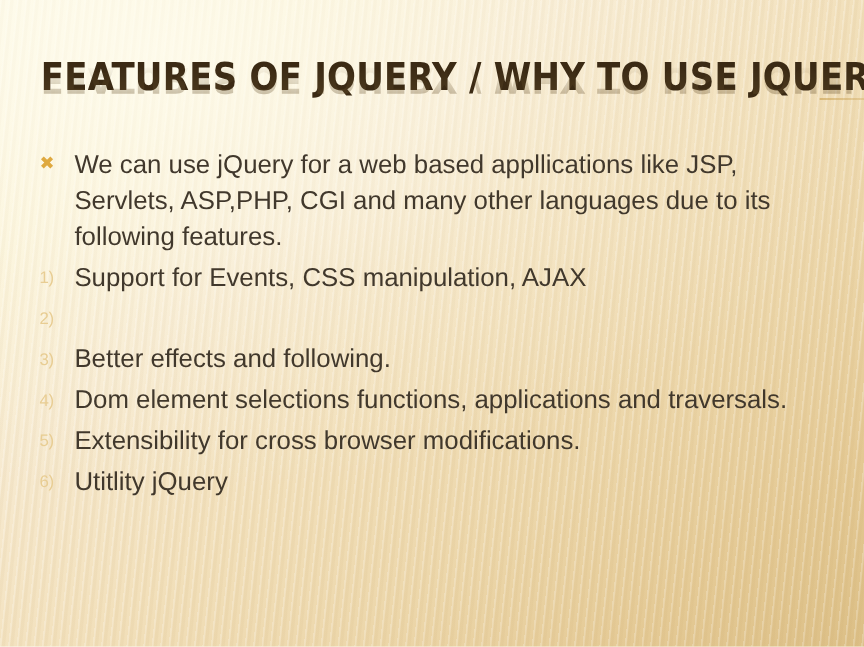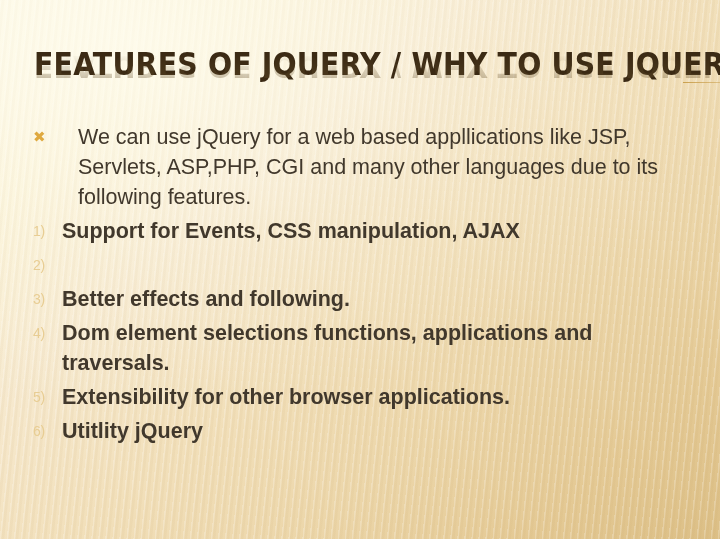--- a/index.html
+++ b/index.html
@@ -144,25 +144,23 @@
   }
   .li-text {
     flex: 1 1 auto;
     font-size: 21.5px;
     line-height: 30px;
     color: #41382c;
     padding-right: 14px;
   }
   .li-lead .li-text {
     max-width: 622px;
-    margin-left: 16px;
   }
   .li-num .li-text {
     max-width: 620px;
-    font-weight: bold;
   }
 </style>
 </head>
 <body>
 
 <div class="slide">
   <div class="content">
 
     <div class="title-block">
       <div class="title">Features of jQuery / Why to use jQuery</div>
@@ -191,21 +189,21 @@
         <span class="li-text">Better effects and following.</span>
       </div>
 
       <div class="li li-num">
         <span class="marker marker-num">4)</span>
         <span class="li-text">Dom element selections functions, applications and traversals.</span>
       </div>
 
       <div class="li li-num">
         <span class="marker marker-num">5)</span>
-        <span class="li-text">Extensibility for other browser applications.</span>
+        <span class="li-text">Extensibility for cross browser modifications.</span>
       </div>
 
       <div class="li li-num">
         <span class="marker marker-num">6)</span>
         <span class="li-text">Utitlity jQuery</span>
       </div>
 
     </div>
   </div>
 </div>

